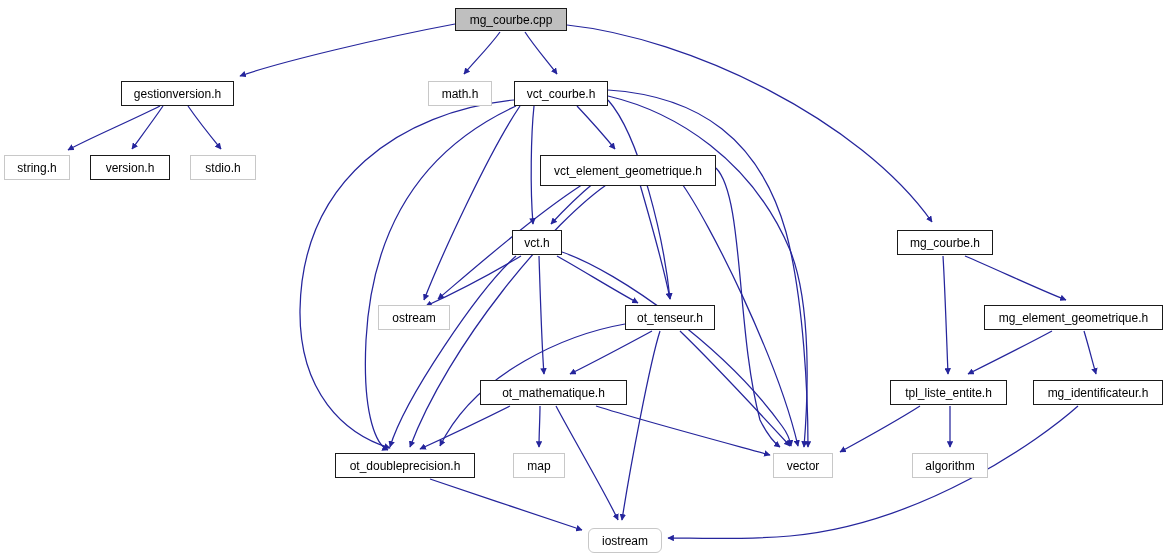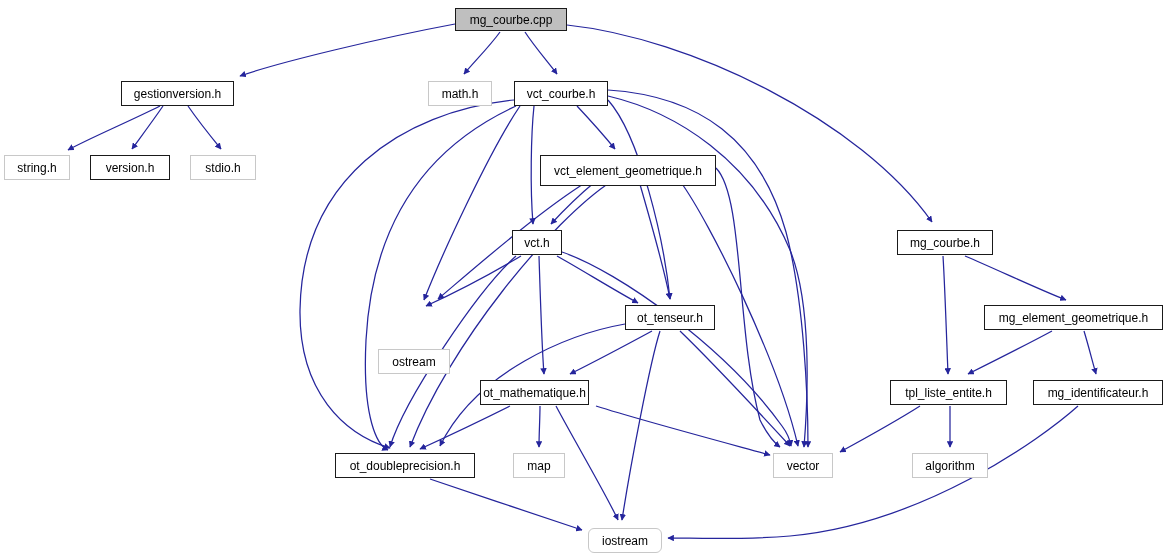--- a/index.html
+++ b/index.html
@@ -155,33 +155,33 @@
   </div>
 
   <div class="node internal" style="left:512px; top:230px; width:50px; height:25px;">
     <span class="node-label">vct.h</span>
   </div>
 
   <div class="node internal" style="left:897px; top:230px; width:96px; height:25px;">
     <span class="node-label">mg_courbe.h</span>
   </div>
 
-  <div class="node ext" style="left:378px; top:305px; width:72px; height:25px;margin-top:44px;">
+  <div class="node ext" style="left:378px; top:305px; width:72px; height:25px;">
     <span class="node-label">ostream</span>
   </div>
 
   <div class="node internal" style="left:625px; top:305px; width:90px; height:25px;">
     <span class="node-label">ot_tenseur.h</span>
   </div>
 
   <div class="node internal" style="left:984px; top:305px; width:179px; height:25px;">
     <span class="node-label">mg_element_geometrique.h</span>
   </div>
 
-  <div class="node internal" style="left:480px; top:380px; width:109px; height:25px;">
+  <div class="node internal" style="left:480px; top:380px; width:147px; height:25px;">
     <span class="node-label">ot_mathematique.h</span>
   </div>
 
   <div class="node internal" style="left:890px; top:380px; width:117px; height:25px;">
     <span class="node-label">tpl_liste_entite.h</span>
   </div>
 
   <div class="node internal" style="left:1033px; top:380px; width:130px; height:25px;">
     <span class="node-label">mg_identificateur.h</span>
   </div>

